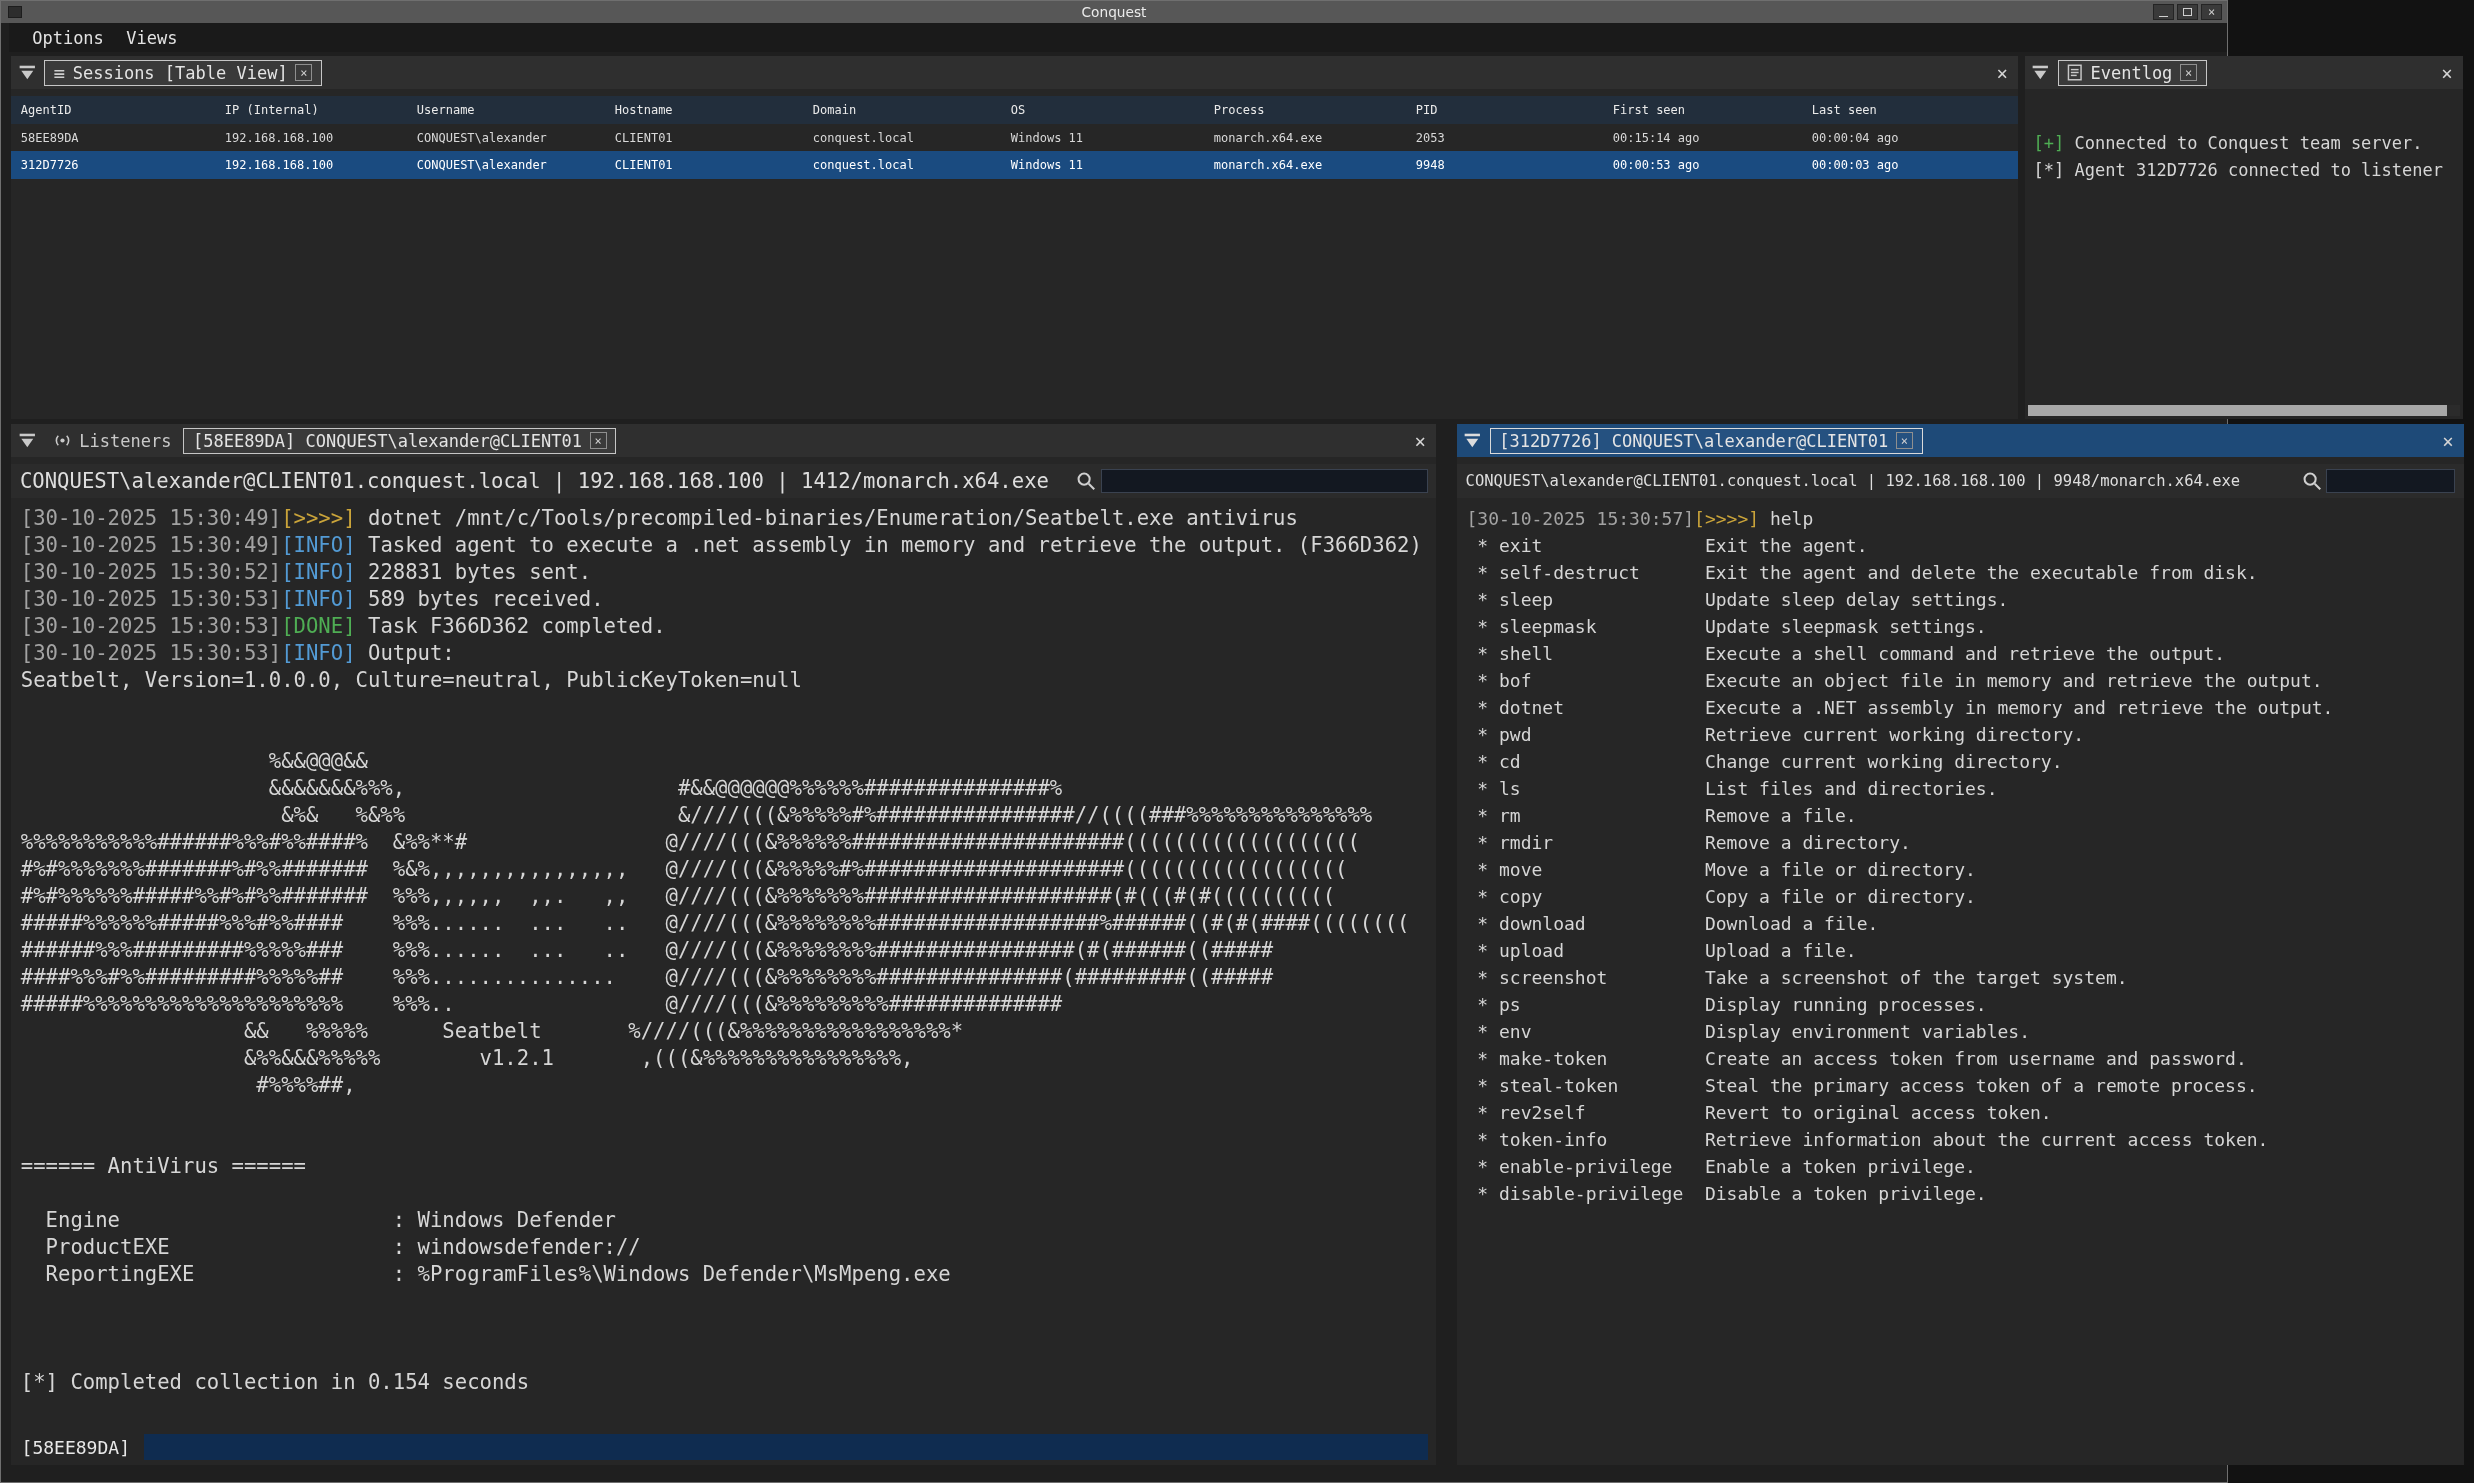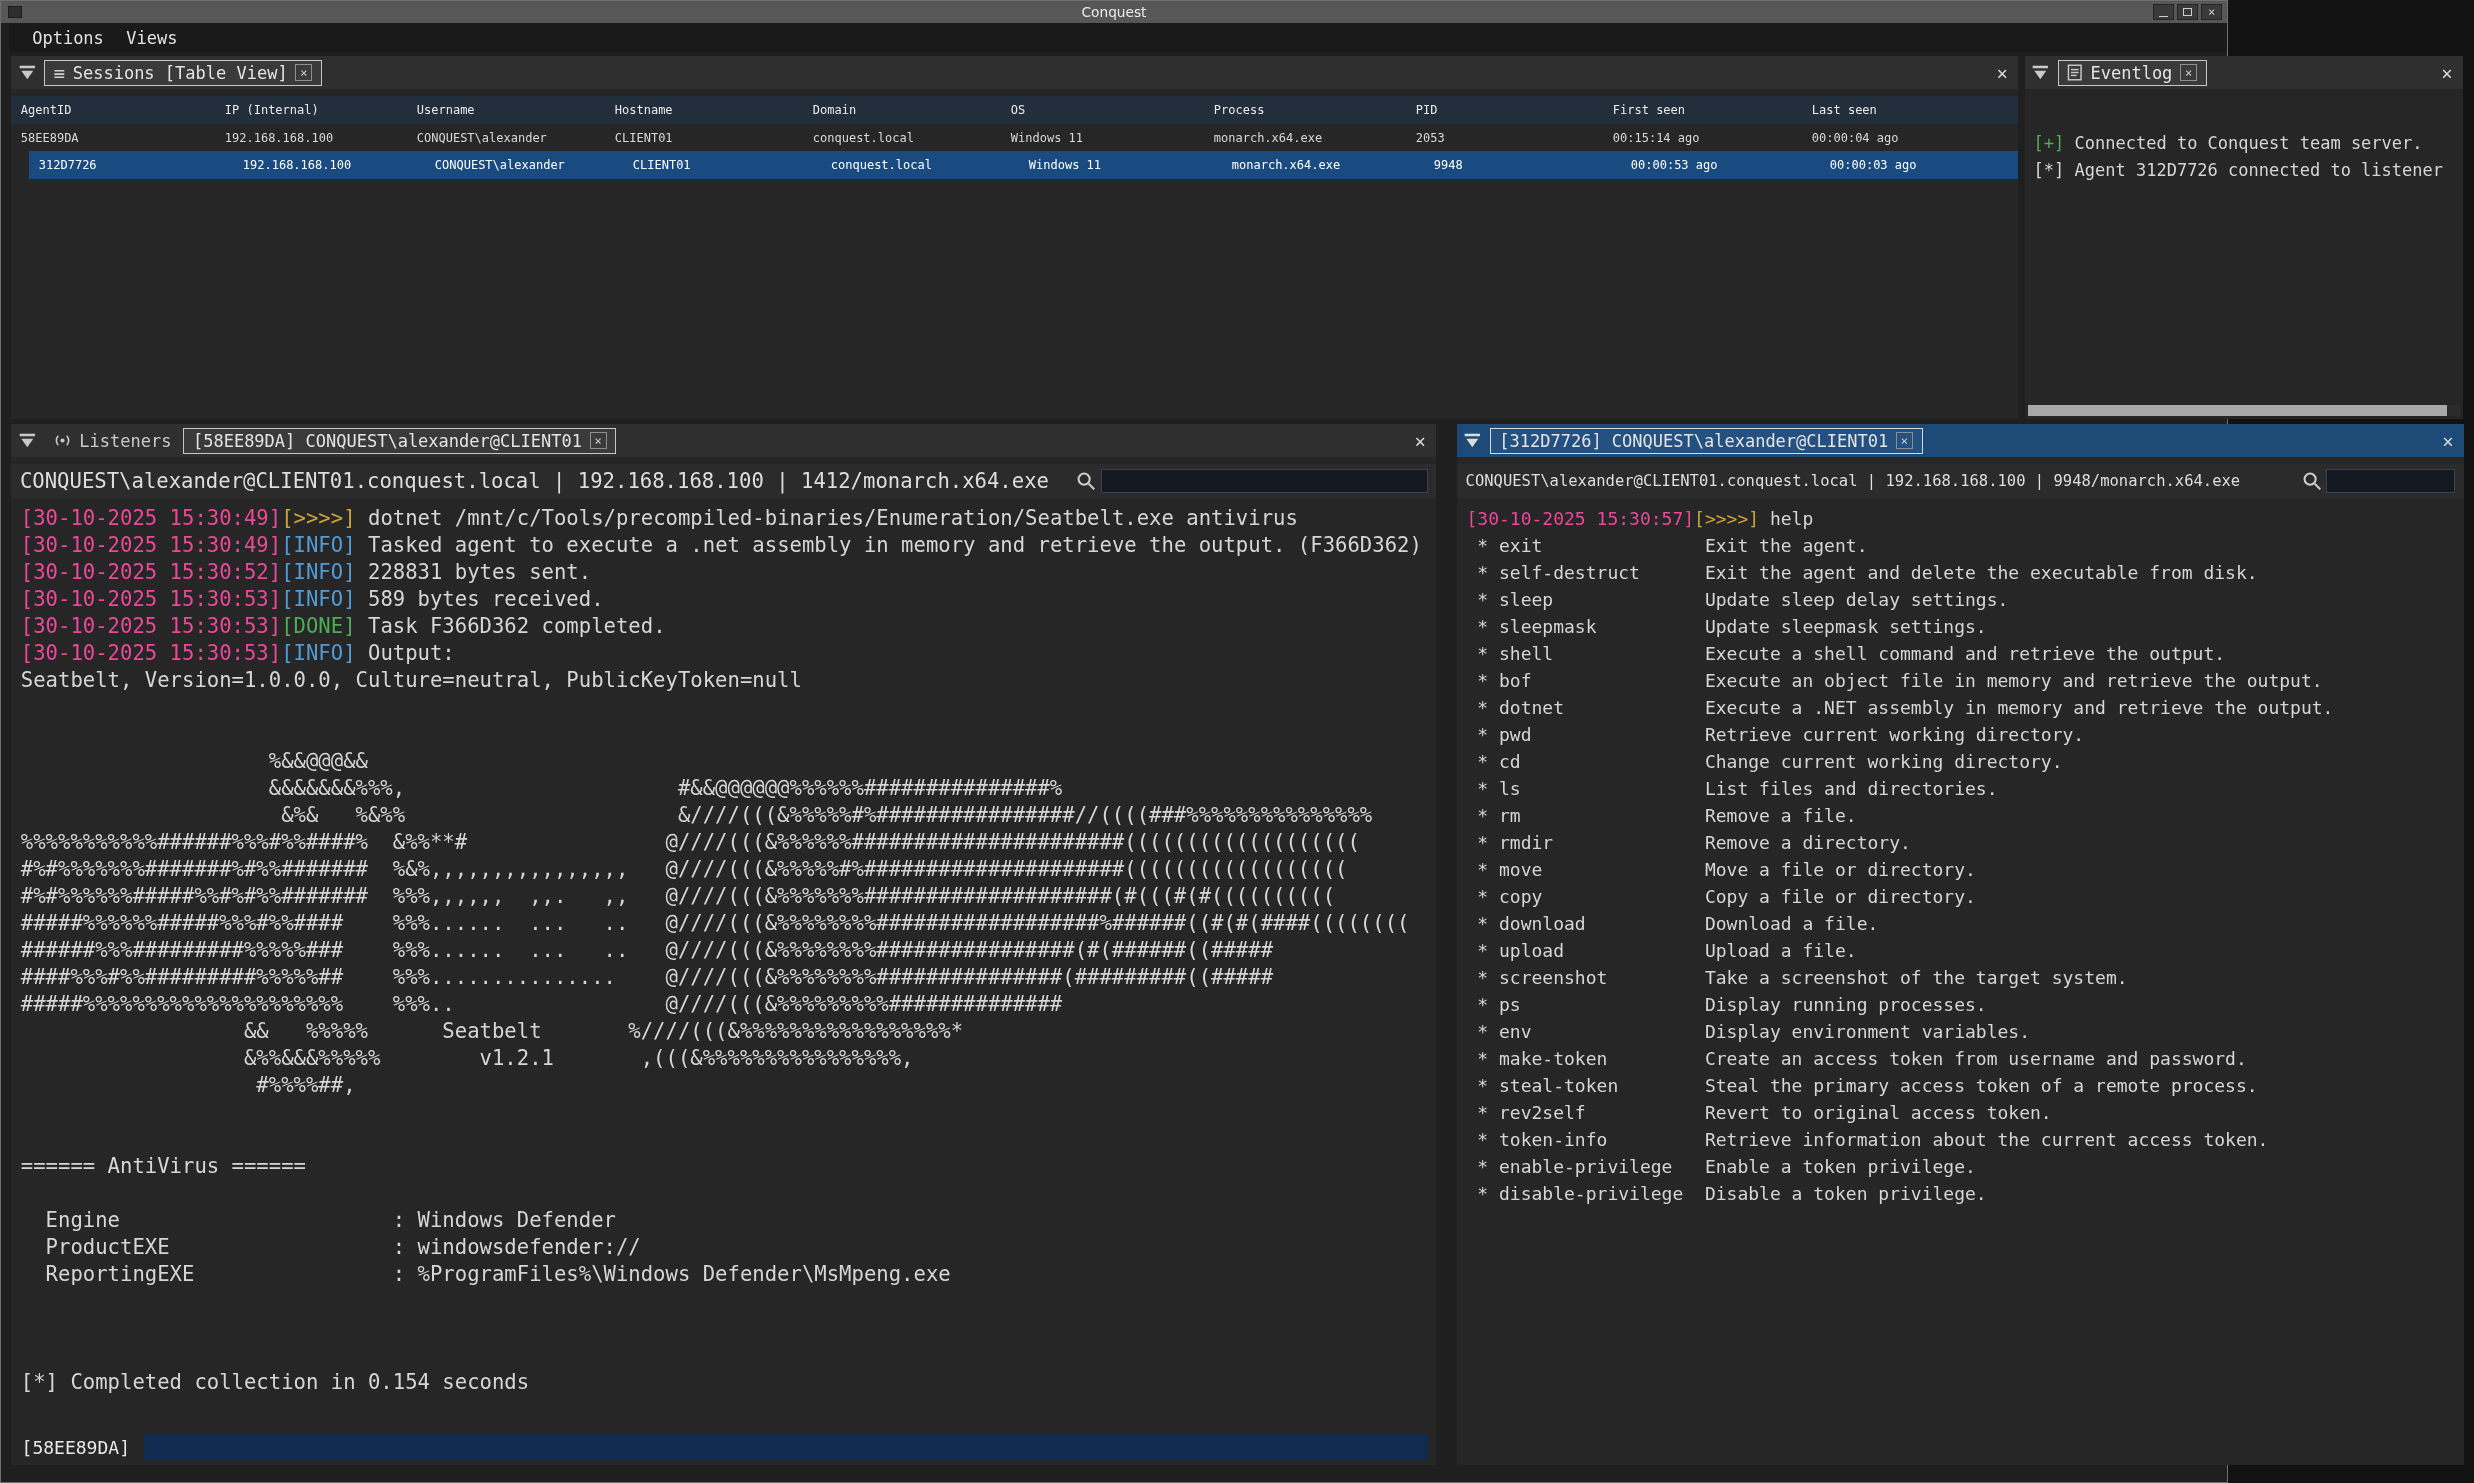--- a/index.html
+++ b/index.html
@@ -38,21 +38,21 @@
   .tab.inactive{color:#c9c9c9;}
   .tab-icon{display:flex;align-items:center;font-size:19px;color:#cfcfcf;}
   .tab-close{width:17px;height:17px;border:0.9px solid #8f8f8f;display:flex;align-items:center;justify-content:center;font-size:12px;color:#d2d2d2;}
   .panel-close{margin-left:auto;margin-right:10.3px;font-size:19px;color:#d4d4d4;flex:0 0 auto;}
 
   
   .sessions-table{margin-top:6.9px;font-size:12px;}
   .t-head,.t-row{display:grid;grid-template-columns:204px 192px 198px 198px 198px 203px 202px 197px 199px 1fr;align-items:center;}
   .t-head{background:#222e3c;height:28px;color:#eaeaea;}
   .t-row{height:27.5px;color:#d9d9d9;}
-  .t-row.selected{background:#1a4b80;color:#ffffff;margin-left:18px;}
+  .t-row.selected{background:#1a4b80;color:#ffffff;}
   .t-cell{padding-left:9.5px;white-space:pre;overflow:hidden;}
 
   
   .eventlog-body{flex:1;padding:7.7px 8.6px;font-size:17px;line-height:27px;white-space:pre;overflow:hidden;color:#d6d6d6;}
   .eventlog-scrollbar{height:10.3px;margin:0 3.4px 3.4px 3.4px;position:relative;flex:0 0 auto;background:#2b2b2b;}
   .eventlog-scrollbar .thumb{position:absolute;left:0;top:0;height:10.3px;width:97%;background:#a8a8a8;}
 
   
   .infobar{margin-top:6.9px;height:34px;background:#2b2b2b;display:flex;align-items:center;padding:0 8.6px;color:#dedede;flex:0 0 auto;white-space:pre;}
   #panel-term1 .infobar{font-size:20.6px;}
@@ -64,21 +64,21 @@
   #term2-search{width:129px;}
   .terminal{flex:1;padding:6.9px 9.5px;line-height:27px;white-space:pre;overflow:hidden;color:#d6d6d6;}
   #panel-term1 .terminal{font-size:20.6px;}
   #panel-term2 .terminal{font-size:18px;}
   .tline{height:27px;}
   .inputbar{height:29px;margin:0 8.6px 3.4px 10.3px;display:flex;align-items:center;gap:14px;flex:0 0 auto;}
   .prompt-label{font-size:18px;color:#e8e8e8;white-space:pre;}
   .prompt-field{flex:1;height:26px;background:#0f2c50;display:flex;align-items:center;}
   .cursor{width:1.7px;height:19px;background:#ededed;margin-left:5.2px;}
 
-  .seg-ts{color:#ec4899;text-align:right;}
+  .seg-ts{color:#a3a3a3;text-align:right;}
   .seg-cmd{color:#caa43a;}
   .seg-info{color:#539bd5;}
   .seg-done{color:#4fae54;}
   .seg-green{color:#4fae54;}
   .seg-default{color:#d6d6d6;}
 </style>
 </head>
 <body>
 
 <div class="window">

